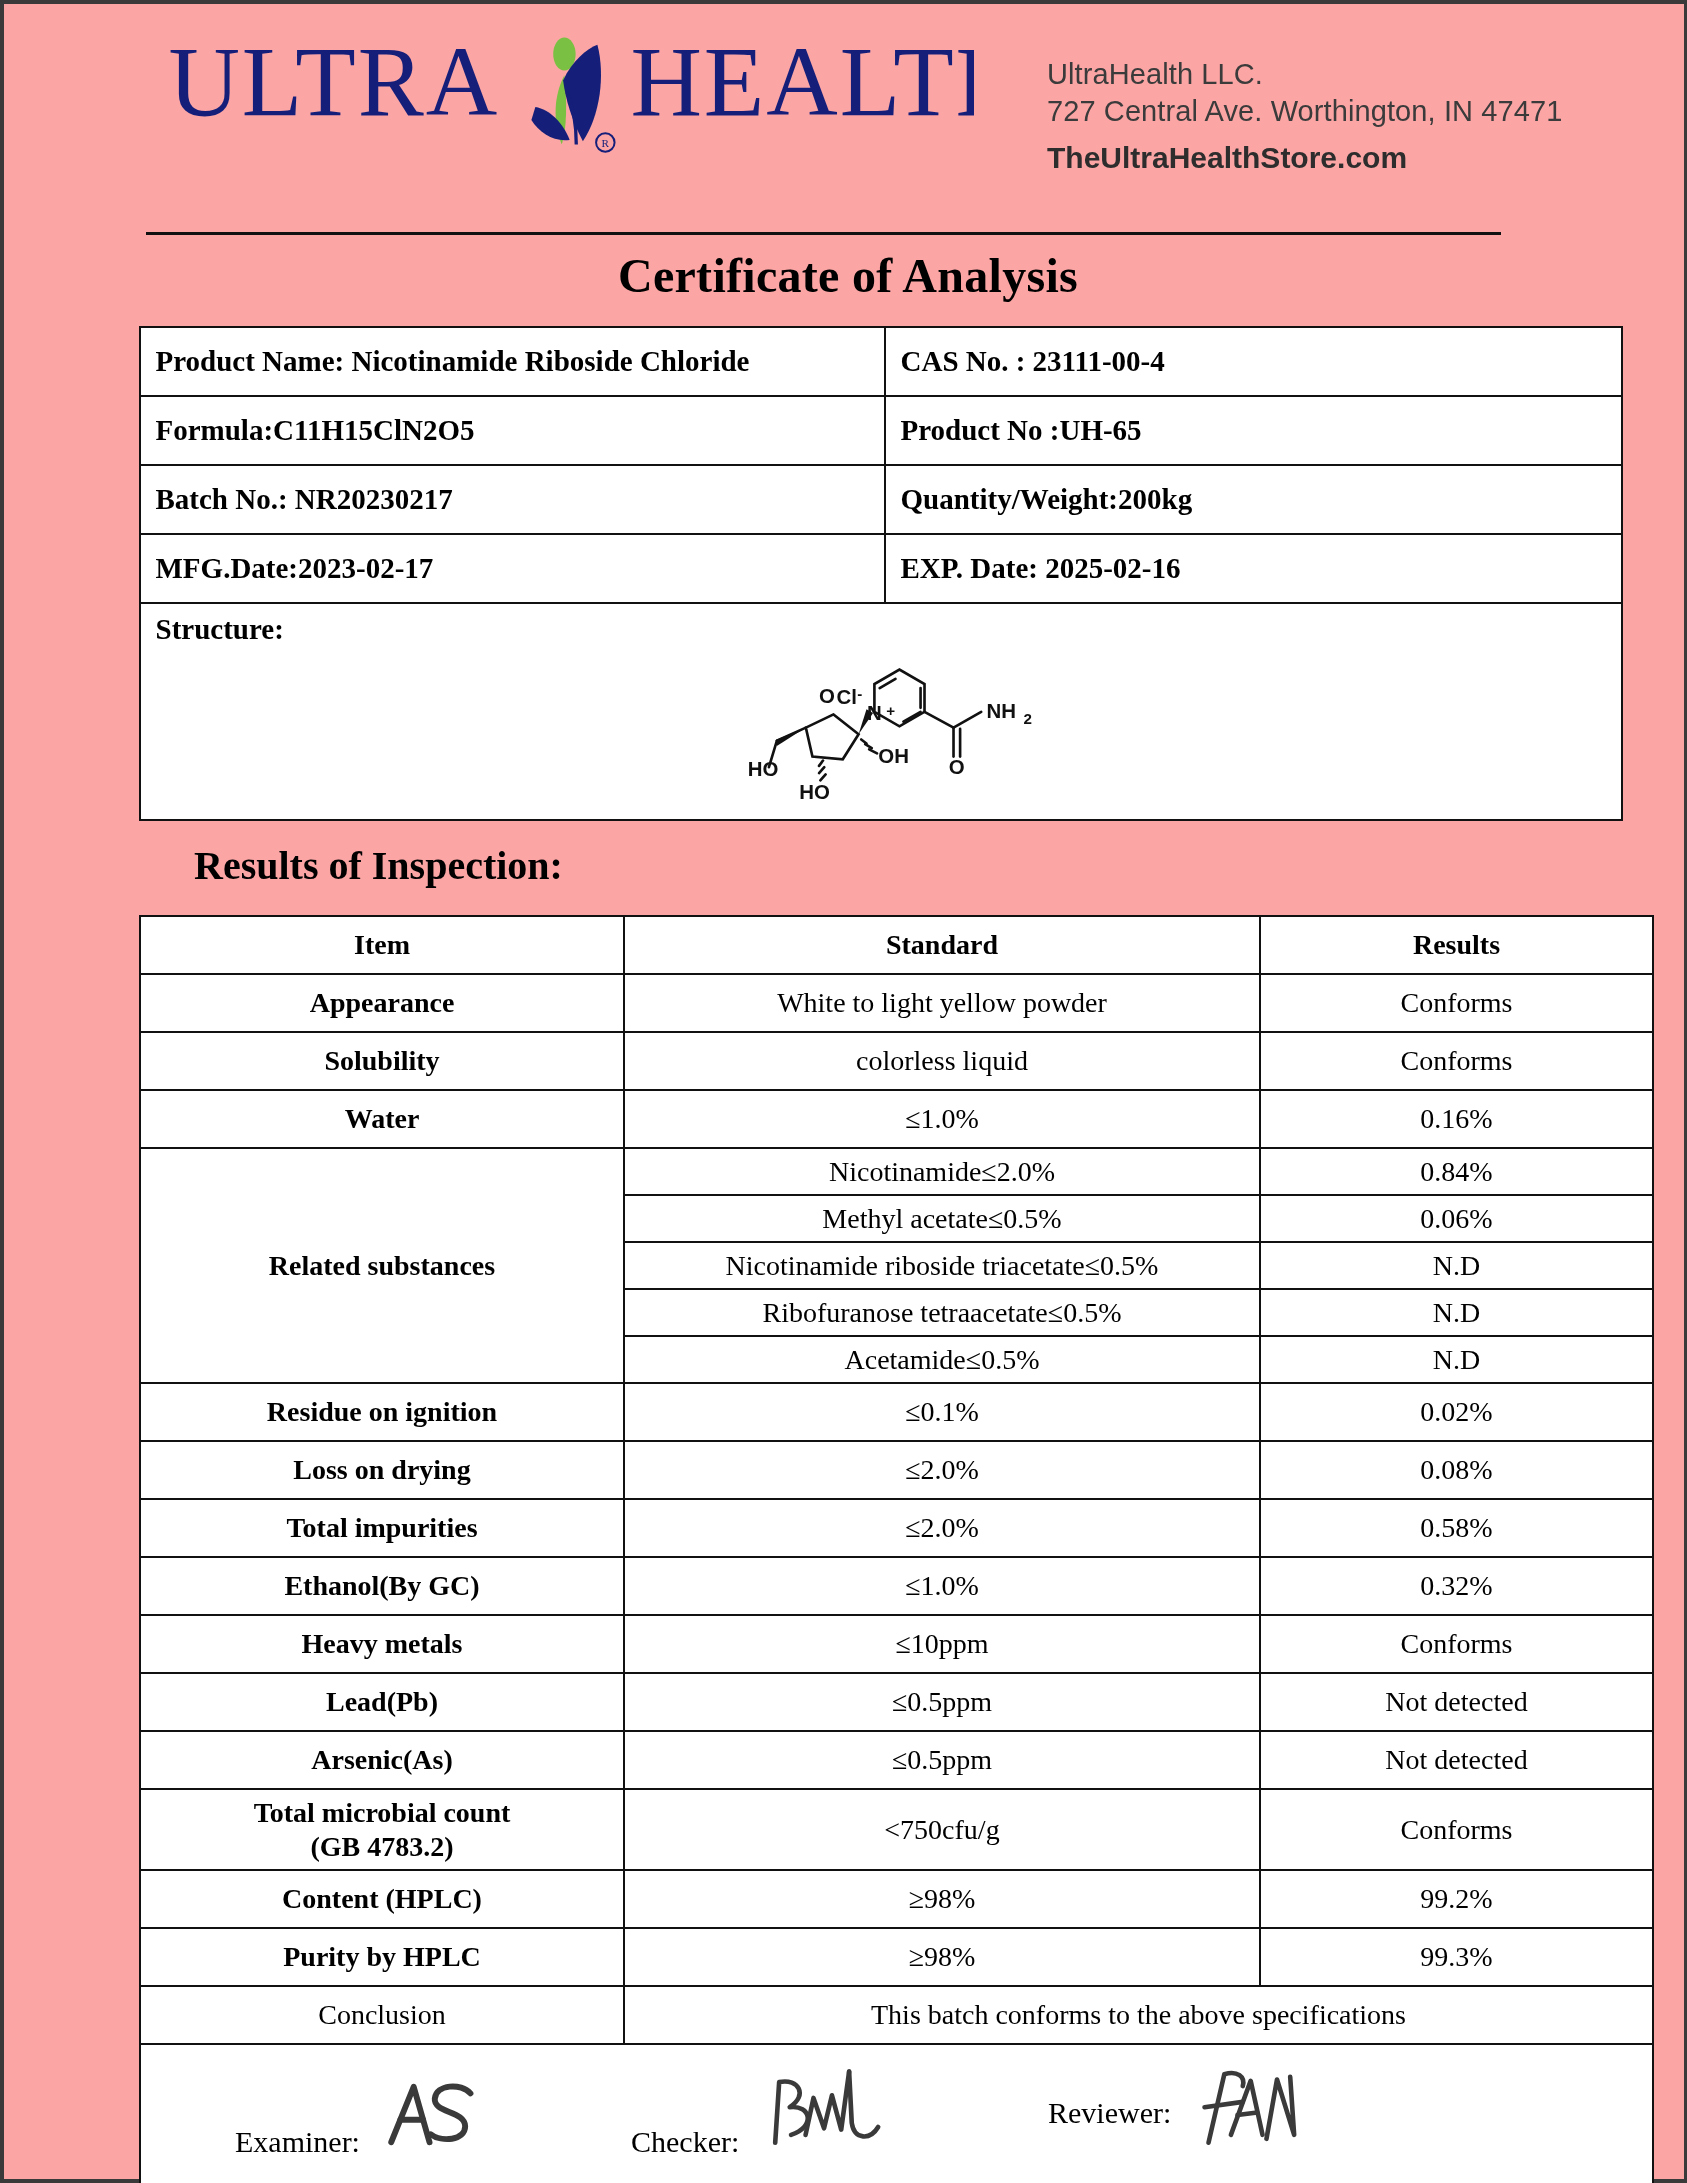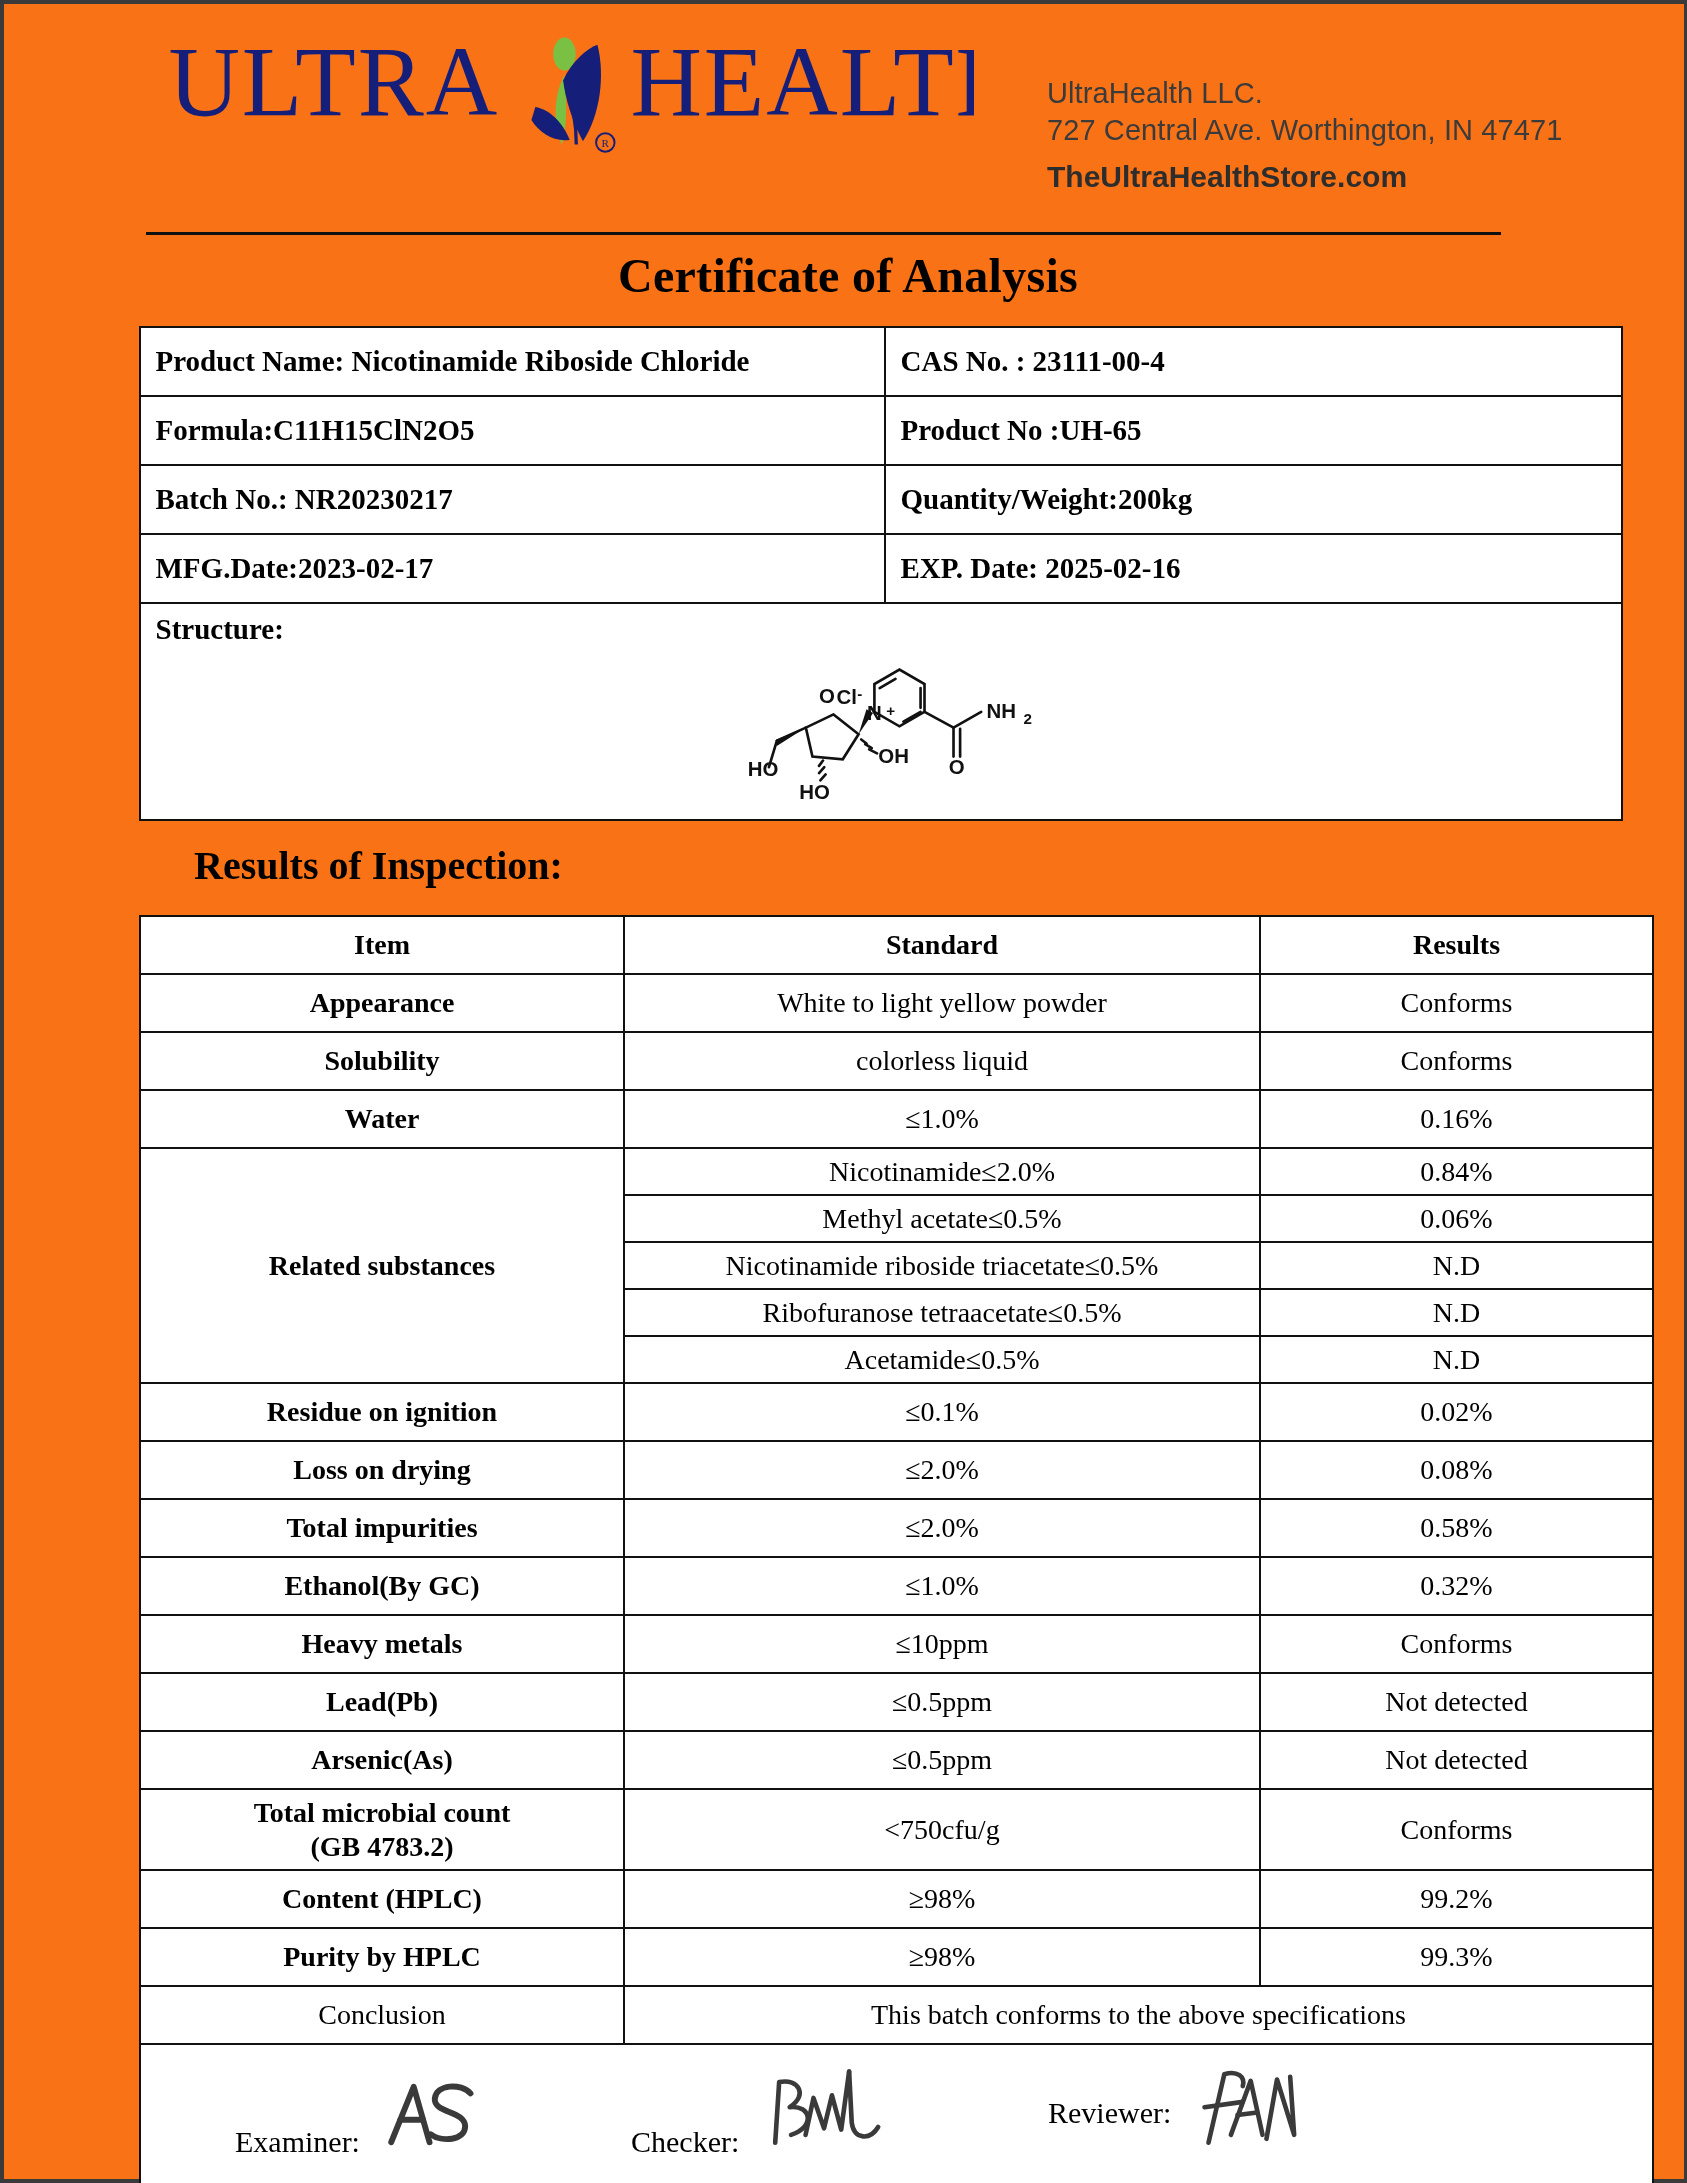--- a/index.html
+++ b/index.html
@@ -14,21 +14,21 @@
     color: #000000;
     overflow: hidden;
   }
 
   #page {
     position: relative;
     width: 1688px;
     height: 2183px;
     box-sizing: border-box;
     border: 4.6px solid #3a3a3a;
-    background: #f97316;
+    background: #fca5a5;
   }
 
   
   .header {
     position: absolute;
     left: 0;
     top: 0;
     width: 1688px;
     height: 198px;
   }
@@ -37,21 +37,21 @@
     left: 164px;
     top: 25px;
     width: 806px;
     height: 132px;
   }
   .logo-svg { display: block; }
 
   .company-block {
     position: absolute;
     left: 1043px;
-    top: 71px;
+    top: 52px;
     font-family: "Liberation Sans", sans-serif;
     color: #3b3b3b;
   }
   .company-name {
     font-size: 29px;
     line-height: 37px;
     letter-spacing: 0.1px;
   }
   .company-addr {
     font-size: 29px;

